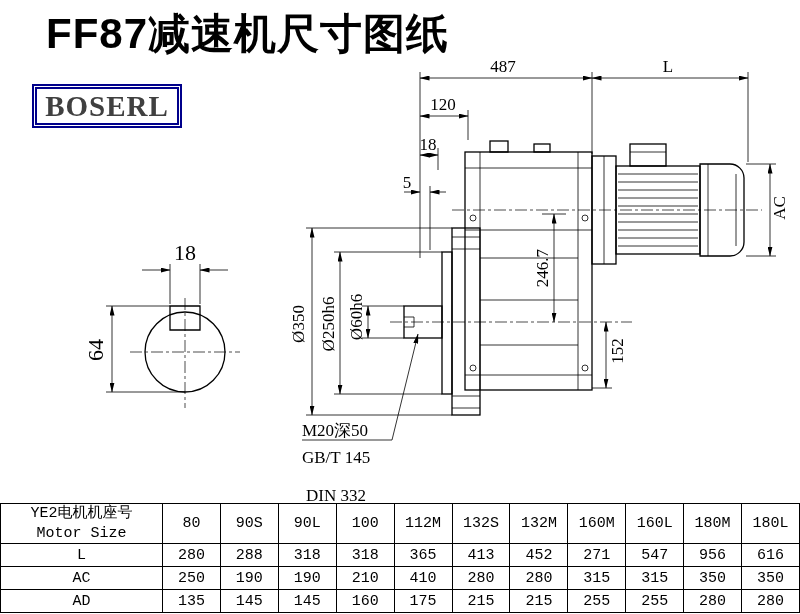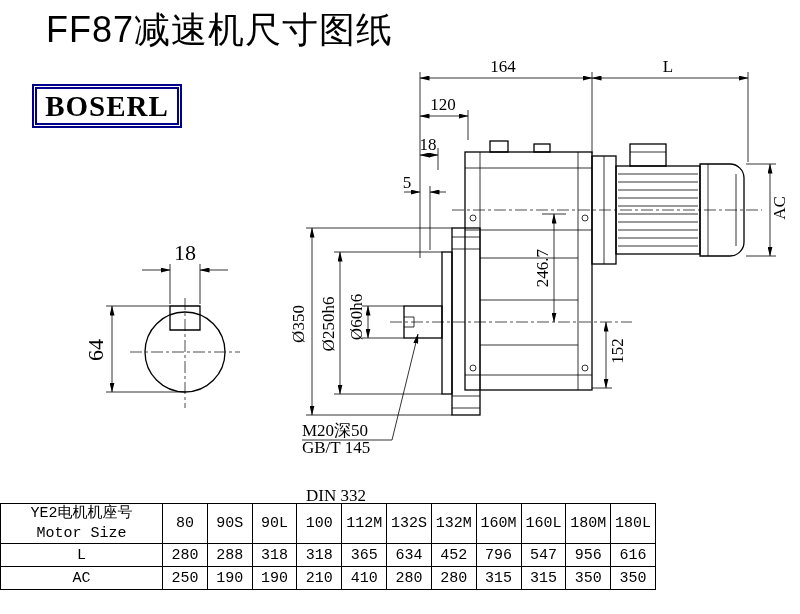--- a/index.html
+++ b/index.html
@@ -1,35 +1,35 @@
 <!DOCTYPE html>
 <html><head>
 <meta charset="utf-8">
 <style>
   * { margin:0; padding:0; box-sizing:border-box; }
   html,body { width:800px; height:614px; background:#ffffff; overflow:hidden; }
   body { position:relative; font-family:"Liberation Sans","DejaVu Sans",sans-serif; color:#000; }
 
   #art { position:absolute; left:0; top:0; }
 
-  .page-title { position:absolute; left:46px; top:6px; font-size:36px; font-weight:normal; letter-spacing:1px; white-space:nowrap; }
+  .page-title { position:absolute; left:46px; top:6px; font-size:42px; font-weight:bold; letter-spacing:1px; white-space:nowrap; }
 
   .brand { position:absolute; left:32px; top:84px; width:150px; height:44px;
            border:5px double #00008B; display:flex; align-items:center; justify-content:center;
            font-family:"Liberation Serif","DejaVu Serif",serif; font-size:29px; font-weight:bold;
-           color:#000000; letter-spacing:1px; }
+           color:#404040; letter-spacing:1px; }
 
   .dim { position:absolute; font-family:"Liberation Serif","DejaVu Serif",serif; font-size:17px;
          white-space:nowrap; transform:translate(-50%,-50%); }
   .dim.rot { transform:translate(-50%,-50%) rotate(-90deg); }
   .dim.big { font-size:22px; }
 
   .note { position:absolute; font-family:Liberation Serif, serif; font-size:17px; white-space:nowrap; }
 
-  .tbl { position:absolute; left:0; top:503px; width:656px; border-collapse:collapse; table-layout:fixed;
+  .tbl { position:absolute; left:0; top:503px; width:800px; border-collapse:collapse; table-layout:fixed;
          font-family:"Liberation Mono","DejaVu Sans Mono",monospace; font-size:15px; background:#fff; }
   .tbl th, .tbl td { border:1px solid #000; text-align:center; vertical-align:middle; font-weight:normal; padding:0; }
   .tbl tr { height:23px; }
   .tbl tr.hrow { height:40px; }
   .mcell { white-space:pre-line; line-height:1.3; }
 </style>
 </head>
 <body>
 
 <svg id="art" width="800" height="503" viewBox="0 0 800 503">
@@ -115,34 +115,34 @@
 
 <div class="page-title">FF87减速机尺寸图纸</div>
 
 <div class="brand">
   <span>BOSERL</span>
 </div>
 
 <div class="dim big" style="left:185px;top:253px">18</div>
 <div class="dim big rot" style="left:96px;top:350px">64</div>
 
-<div class="dim" style="left:503px;top:67px">164</div>
+<div class="dim" style="left:503px;top:67px">487</div>
 <div class="dim" style="left:668px;top:67px">L</div>
 <div class="dim" style="left:443px;top:105px">120</div>
 <div class="dim" style="left:428px;top:145px">18</div>
 <div class="dim" style="left:407px;top:183px">5</div>
 <div class="dim rot" style="left:543px;top:268px">246.7</div>
 <div class="dim rot" style="left:780px;top:208px">AC</div>
 <div class="dim rot" style="left:618px;top:351px">152</div>
 <div class="dim rot" style="left:299px;top:324px">Ø350</div>
 <div class="dim rot" style="left:329px;top:324px">Ø250h6</div>
 <div class="dim rot" style="left:357px;top:317px">Ø60h6</div>
 
 <div class="note" style="left:302px;top:419px">M20深50</div>
-<div class="note" style="left:302px;top:438px">GB/T 145</div>
+<div class="note" style="left:302px;top:448px">GB/T 145</div>
 <div class="note" style="left:306px;top:486px">DIN 332</div>
 
 <table class="tbl">
   <colgroup>
     <col style="width:162px">
     <col>
       <col>
       <col>
       <col>
       <col>
@@ -169,35 +169,49 @@
       <th>180M</th>
       <th>180L</th>
     </tr>
     <tr>
       <td>L</td>
       <td>280</td>
       <td>288</td>
       <td>318</td>
       <td>318</td>
       <td>365</td>
-      <td>634</td>
+      <td>413</td>
       <td>452</td>
-      <td>796</td>
+      <td>271</td>
       <td>547</td>
       <td>956</td>
       <td>616</td>
     </tr>
     <tr>
       <td>AC</td>
       <td>250</td>
       <td>190</td>
       <td>190</td>
       <td>210</td>
       <td>410</td>
       <td>280</td>
       <td>280</td>
       <td>315</td>
       <td>315</td>
       <td>350</td>
       <td>350</td>
     </tr>
+    <tr>
+      <td>AD</td>
+      <td>135</td>
+      <td>145</td>
+      <td>145</td>
+      <td>160</td>
+      <td>175</td>
+      <td>215</td>
+      <td>215</td>
+      <td>255</td>
+      <td>255</td>
+      <td>280</td>
+      <td>280</td>
+    </tr>
   </tbody>
 </table>
 
 </body></html>

